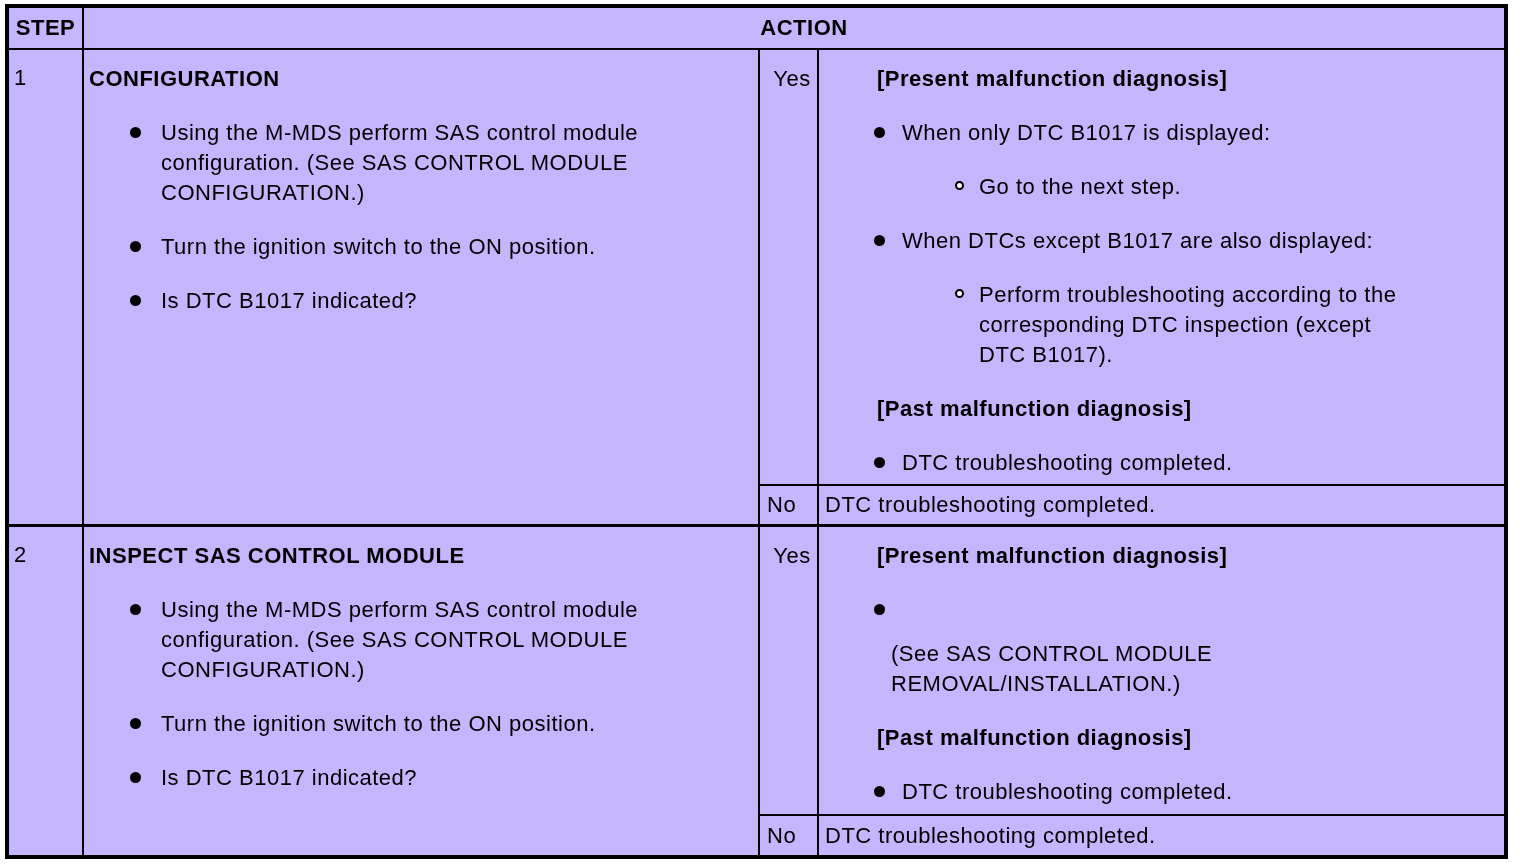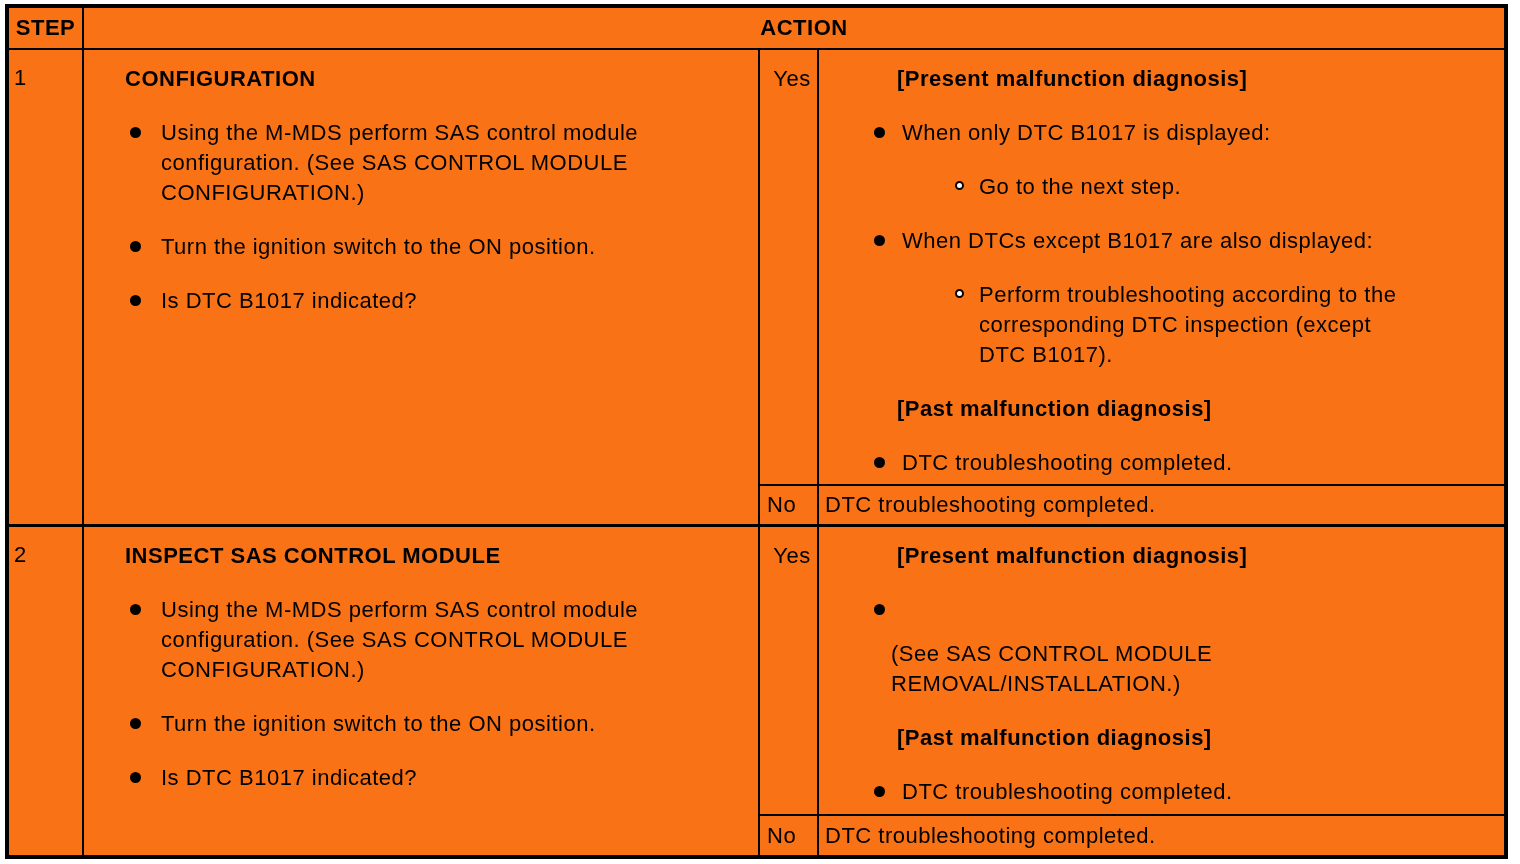--- a/index.html
+++ b/index.html
@@ -10,21 +10,21 @@
     color: #000000;
     overflow: hidden;
   }
   .doc-table {
     position: absolute;
     left: 5px; top: 4px;
     width: 1503px; height: 855px;
     border: 4px solid #000;
     display: flex;
     flex-direction: column;
-    background: #f97316;
+    background: #c4b5fd;
     font-size: 22px;
     letter-spacing: 0.5px;
     line-height: 30px;
   }
   
   .header-row {
     flex: 0 0 42px;
     display: flex;
     border-bottom: 2px solid #000;
     font-weight: 700;
@@ -45,21 +45,21 @@
     padding: 13px 0 0 5px;
   }
   .c-insp {
     flex: 0 0 676px;
     border-right: 2px solid #000;
     padding-top: 14px;
     overflow: hidden;
   }
   .c-action { flex: 1 1 auto; display: flex; flex-direction: column; }
   
-  .insp-title { font-weight: 700; padding-left: 5px; margin-bottom: 24px; margin-left: 36px; }
+  .insp-title { font-weight: 700; padding-left: 5px; margin-bottom: 24px; }
   .b-item { display: flex; margin-bottom: 24px; }
   .b-item .dot {
     flex: 0 0 11px; height: 11px;
     margin: 9px 20px 0 46px;
     background: #000; border-radius: 50%;
   }
   .b-text { white-space: pre-line; }
   
   .yes-strip { flex: 1 1 auto; display: flex; overflow: hidden; }
   .no-strip { display: flex; border-top: 2px solid #000; }
@@ -68,21 +68,21 @@
   .yn-cell {
     flex: 0 0 59px;
     border-right: 2px solid #000;
     padding-left: 7px;
   }
   .yes-strip .yn-cell { padding-top: 14px; text-align: center; }
   .no-strip .yn-cell { display: flex; align-items: center; }
   .yes-content { flex: 1 1 auto; padding-top: 14px; overflow: hidden; }
   .no-content { flex: 1 1 auto; display: flex; align-items: center; padding-left: 6px; }
   
-  .a-heading { font-weight: 700; margin: 0 0 24px 78px; }
+  .a-heading { font-weight: 700; margin: 0 0 24px 58px; }
   .a-bullet { display: flex; margin-bottom: 24px; }
   .a-bullet .dot {
     flex: 0 0 11px; height: 11px;
     margin: 9px 17px 0 55px;
     background: #000; border-radius: 50%;
   }
   .a-sub { display: flex; margin-bottom: 24px; }
   .a-sub .circ {
     flex: 0 0 9px; height: 9px;
     margin: 9px 15px 0 136px;

